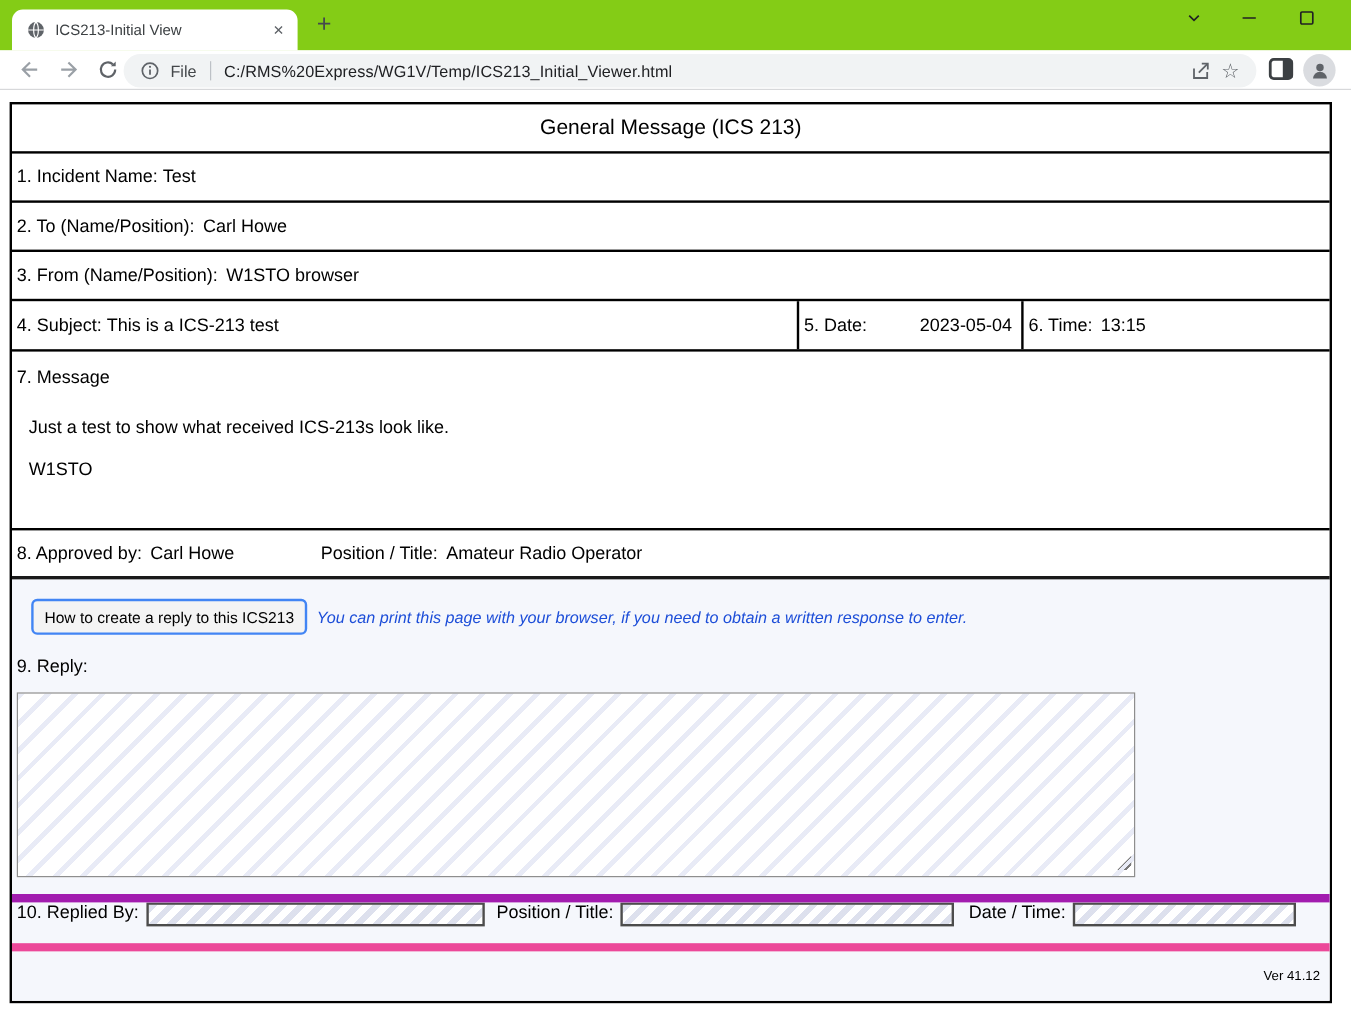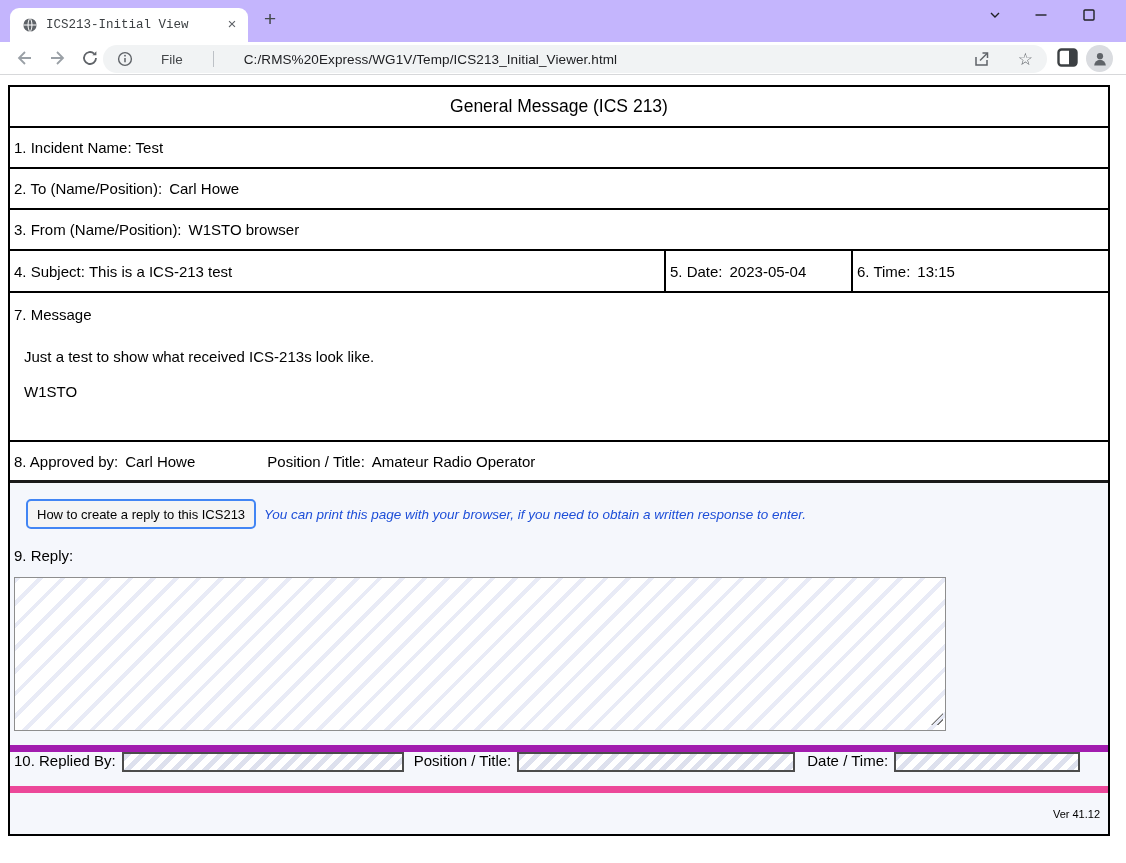--- a/index.html
+++ b/index.html
@@ -2,37 +2,37 @@
 <html><head>
 <meta charset="utf-8">
 <style>
   * { box-sizing: border-box; }
   html,body { margin:0; padding:0; }
   body {
     width:1126px; height:863px; overflow:hidden; position:relative;
     font-family:"Liberation Sans", sans-serif; background:#fff; color:#000;
   }
   
-  .tabstrip { position:absolute; top:0; left:0; width:1126px; height:42px; background:#c4b5fd;font-family:Liberation Mono, monospace; }
+  .tabstrip { position:absolute; top:0; left:0; width:1126px; height:42px; background:#84cc16; }
   .tab {
     position:absolute; left:10px; top:8px; width:238px; height:34px; background:#fff;
     border-radius:9px 9px 0 0; display:flex; align-items:center; padding:0 8px 0 12px;
   }
   .tab-title { flex:1; font-size:12.5px; color:#3c4043; margin-left:8px; white-space:nowrap; overflow:hidden; }
   .tab-close { color:#5f6368; font-size:15px; line-height:15px; width:16px; text-align:center; cursor:default; }
   .newtab { position:absolute; left:258px; top:9px; width:24px; height:24px; color:#45494d;
     font-size:21px; line-height:24px; text-align:center; font-weight:400; }
   .winctl { position:absolute; top:2px; width:30px; height:26px; display:flex; align-items:center; justify-content:center; }
   .wc-chevron { left:980px; } .wc-min { left:1026px; } .wc-max { left:1074px; }
   .toolbar { position:absolute; top:42px; left:0; width:1126px; height:33px; background:#fff; border-bottom:1px solid #d7d8da; }
   .navbtn { position:absolute; top:46px; width:24px; height:24px; display:flex; align-items:center; justify-content:center; }
   .nav-back { left:12px; } .nav-fwd { left:46px; } .nav-reload { left:78px; }
   .omnibox {
     position:absolute; left:103px; top:45px; width:944px; height:28px; background:#f1f3f4;
-    border-radius:14px; display:flex; align-items:center; font-size:13.5px;gap:19px;
+    border-radius:14px; display:flex; align-items:center; font-size:13.5px;
   }
   .ob-info { margin-left:14px; display:flex; }
   .ob-scheme { color:#44474a; margin-left:9px; }
   .ob-sep { width:1px; height:16px; background:#bdc1c6; margin:0 11px; }
   .ob-url { color:#202124; letter-spacing:.1px; }
   .ob-spacer { flex:1; }
   .ob-share { margin-right:8px; display:flex; }
   .ob-star { margin-right:14px; color:#5f6368; font-size:17px; line-height:17px; }
   .sidepanel { position:absolute; left:1057px; top:48px; display:flex; }
   .avatarbtn { position:absolute; left:1086px; top:45px; width:27px; height:27px; border-radius:50%;
@@ -40,21 +40,21 @@
   
   .page { position:absolute; top:75px; left:0; width:1126px; height:788px; background:#fff; }
   .form { position:absolute; left:8px; top:10px; width:1102px; border:2px solid #000; font-size:15px; }
   .trow { border-bottom:2px solid #000; }
   .title-row { height:41px; display:flex; align-items:center; justify-content:center; font-size:17.5px; }
   .frow { height:41px; display:flex; align-items:center; padding:0 4px; }
   .val { margin-left:7px; }
   .row4 { display:flex; height:42px; }
   .row4 .cell { display:flex; align-items:center; padding:0 4px; }
   .c-subject { width:656px; border-right:2px solid #000; }
-  .c-date { width:187px; border-right:2px solid #000; }
+  .c-date { width:187px; border-right:2px solid #000;gap:37px; }
   .c-time { flex:1; }
   .msg-row { height:149px; padding:13px 4px 0; }
   .msg-line1 { margin:25px 0 0 10px; }
   .msg-line2 { margin:18px 0 0 10px; }
   .approved-row { height:41px; display:flex; align-items:center; padding:0 4px; border-bottom:3px solid #1a1a1a; }
   .pos-gap { margin-left:72px; }
   .section9 { position:relative; height:269px; background:#f5f7fc; border-bottom:7px solid #a21caf; }
   .reply-btn {
     position:absolute; left:16px; top:16px; height:30px; padding:0 9px; font-size:13px;
     font-family:inherit; color:#000; background:#f4f4f4; border:2px solid #4285f4; border-radius:5px;

